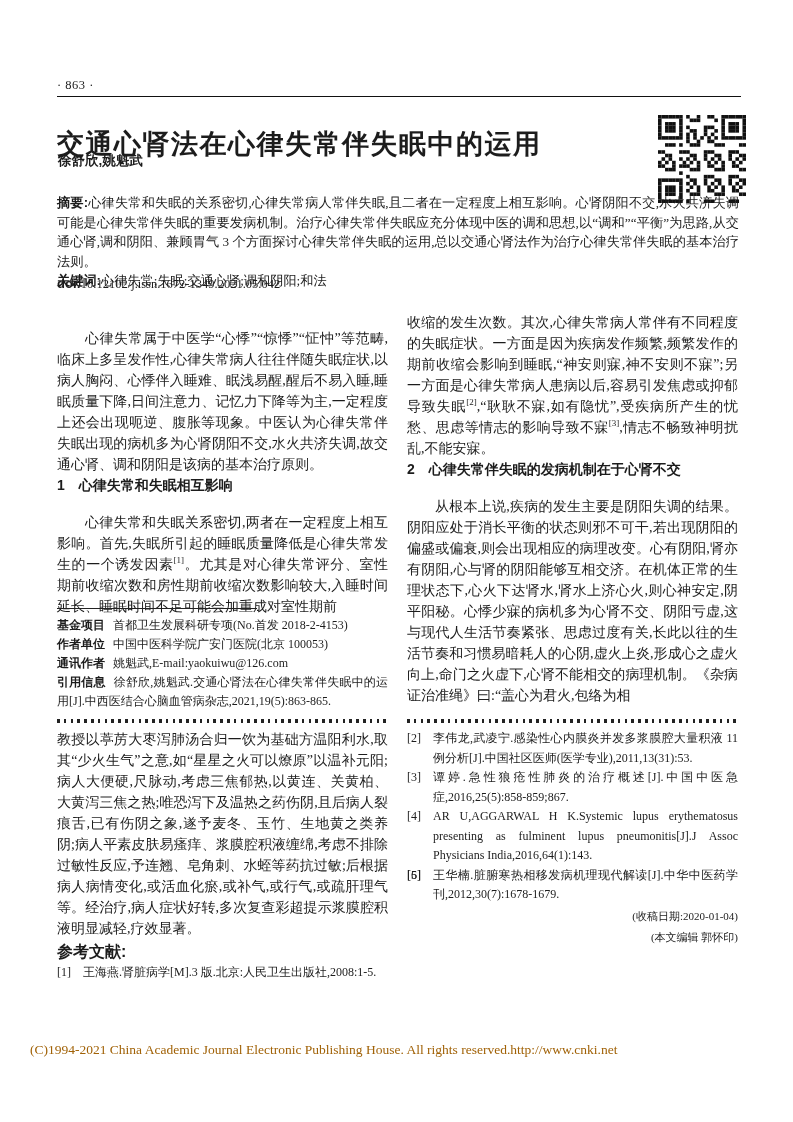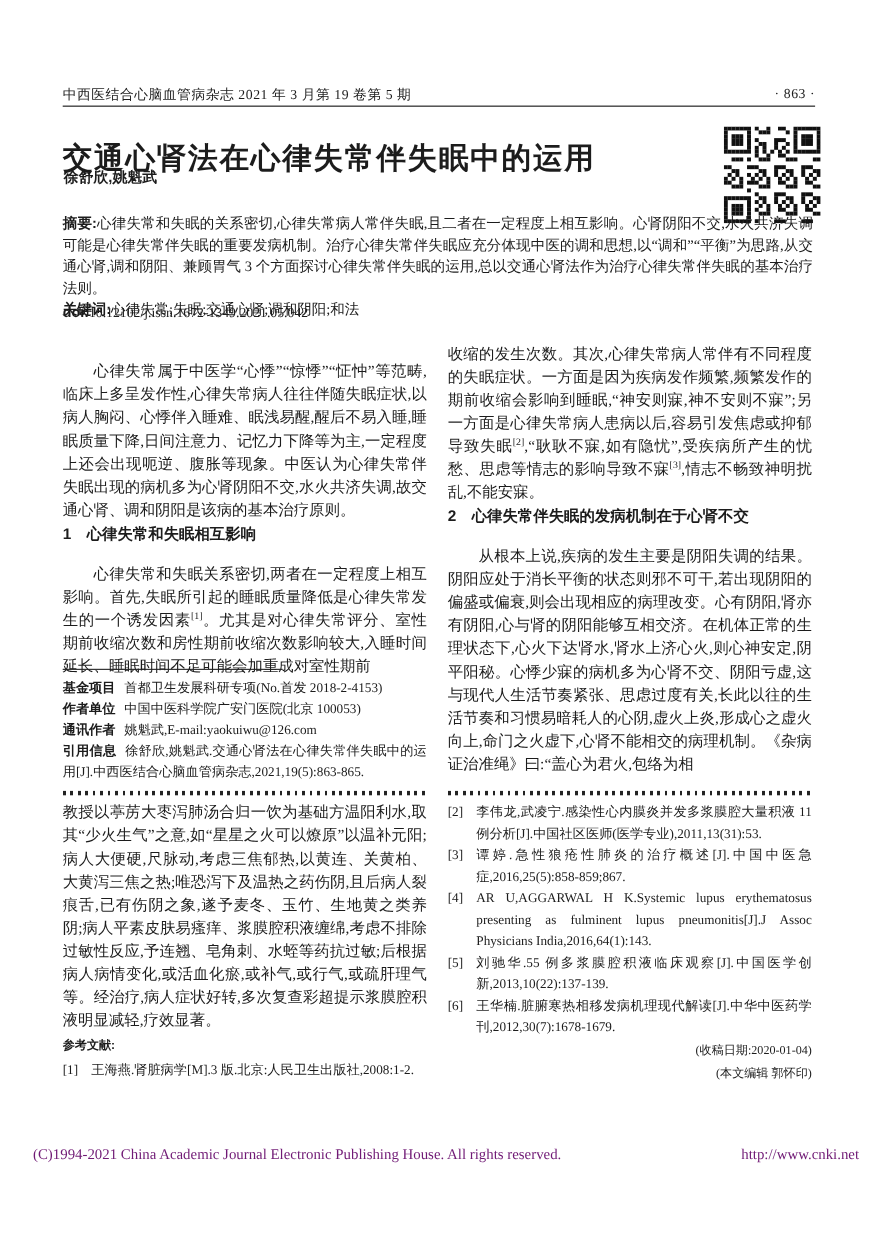--- a/index.html
+++ b/index.html
@@ -35,37 +35,36 @@
   .fnblk{position:absolute;left:0;top:304px;width:331px;font-size:12px;line-height:19px;
          text-align:justify;}
   .fnblk p{margin:0;}
   .fn-label{font-family:"Liberation Sans",sans-serif;font-weight:bold;margin-right:8px;}
   
   .stars{position:absolute;left:0;top:407px;width:331px;height:4px;
          background:repeating-linear-gradient(90deg,#222 0 2.6px,transparent 2.6px 6.8px);}
   
   .tail{position:absolute;left:0;top:417px;width:331px;}
   .refhead{margin:2px 0 1px 0;font-family:"Liberation Sans",sans-serif;font-weight:bold;
-           font-size:11px;text-align:left;}
+           font-size:16px;text-align:left;}
   .refs{position:absolute;left:0;top:417px;width:331px;font-size:12px;line-height:19.5px;}
   .ref{position:relative;margin:0;padding-left:26px;text-align:justify;}
   .ref-num{position:absolute;left:0;top:0;}
   .ref-s{font-size:12px;line-height:19.5px;}
   .meta-right{text-align:right;margin:2px 0 0 0;font-size:11px;}
   
   .footer{position:absolute;left:30px;right:12px;top:1042px;display:flex;
-          justify-content:space-between;color:#701a75;font-size:13.5px;}
+          color:#a16207;font-size:13.5px;}
 </style>
 </head>
 <body>
 
 <div class="page">
 
   <div class="hdr">
-    <span>中西医结合心脑血管病杂志 2021 年 3 月第 19 卷第 5 期</span>
     <span>· 863 ·</span>
   </div>
   <div class="hdr-rule"></div>
 
   <h1 class="title">交通心肾法在心律失常伴失眠中的运用</h1>
   <div class="authors">徐舒欣,姚魁武</div>
 
   <svg class="qr" id="qr" xmlns="http://www.w3.org/2000/svg" viewBox="0 0 25 25">
       <rect x="0" y="0" width="1.02" height="1.02" fill="#111"></rect>
       <rect x="1" y="0" width="1.02" height="1.02" fill="#111"></rect>
@@ -346,35 +345,35 @@
       <p><span class="fn-label">基金项目</span><span>首都卫生发展科研专项(No.首发 2018-2-4153)</span></p>
       <p><span class="fn-label">作者单位</span><span>中国中医科学院广安门医院(北京 100053)</span></p>
       <p><span class="fn-label">通讯作者</span><span>姚魁武,E-mail:yaokuiwu@126.com</span></p>
       <p><span class="fn-label">引用信息</span><span>徐舒欣,姚魁武.交通心肾法在心律失常伴失眠中的运用[J].中西医结合心脑血管病杂志,2021,19(5):863-865.</span></p>
     </div>
 
     <div class="stars"></div>
     <div class="tail">
       <p class="para">教授以葶苈大枣泻肺汤合归一饮为基础方温阳利水,取其“少火生气”之意,如“星星之火可以燎原”以温补元阳;病人大便硬,尺脉动,考虑三焦郁热,以黄连、关黄柏、大黄泻三焦之热;唯恐泻下及温热之药伤阴,且后病人裂痕舌,已有伤阴之象,遂予麦冬、玉竹、生地黄之类养阴;病人平素皮肤易瘙痒、浆膜腔积液缠绵,考虑不排除过敏性反应,予连翘、皂角刺、水蛭等药抗过敏;后根据病人病情变化,或活血化瘀,或补气,或行气,或疏肝理气等。经治疗,病人症状好转,多次复查彩超提示浆膜腔积液明显减轻,疗效显著。</p>
       <p class="refhead">参考文献:</p>
-      <p class="ref ref-s"><span class="ref-num">[1]</span><span>王海燕.肾脏病学[M].3 版.北京:人民卫生出版社,2008:1-2.</span></p>
+      <p class="ref ref-s"><span class="ref-num">[1]</span><span>王海燕.肾脏病学[M].3 版.北京:人民卫生出版社,2008:1-5.</span></p>
     </div>
   </div>
 
   <div class="col col-r">
     <p class="para">收缩的发生次数。其次,心律失常病人常伴有不同程度的失眠症状。一方面是因为疾病发作频繁,频繁发作的期前收缩会影响到睡眠,“神安则寐,神不安则不寐”;另一方面是心律失常病人患病以后,容易引发焦虑或抑郁导致失眠<sup>[2]</sup>,“耿耿不寐,如有隐忧”,受疾病所产生的忧愁、思虑等情志的影响导致不寐<sup>[3]</sup>,情志不畅致神明扰乱,不能安寐。</p>
     <p class="sec">2　心律失常伴失眠的发病机制在于心肾不交</p>
     <p class="para indent">从根本上说,疾病的发生主要是阴阳失调的结果。阴阳应处于消长平衡的状态则邪不可干,若出现阴阳的偏盛或偏衰,则会出现相应的病理改变。心有阴阳,肾亦有阴阳,心与肾的阴阳能够互相交济。在机体正常的生理状态下,心火下达肾水,肾水上济心火,则心神安定,阴平阳秘。心悸少寐的病机多为心肾不交、阴阳亏虚,这与现代人生活节奏紧张、思虑过度有关,长此以往的生活节奏和习惯易暗耗人的心阴,虚火上炎,形成心之虚火向上,命门之火虚下,心肾不能相交的病理机制。《杂病证治准绳》曰:“盖心为君火,包络为相</p>
 
     <div class="stars"></div>
     <div class="refs">
       <p class="ref"><span class="ref-num">[2]</span><span>李伟龙,武凌宁.感染性心内膜炎并发多浆膜腔大量积液 11 例分析[J].中国社区医师(医学专业),2011,13(31):53.</span></p>
       <p class="ref"><span class="ref-num">[3]</span><span>谭婷.急性狼疮性肺炎的治疗概述[J].中国中医急症,2016,25(5):858-859;867.</span></p>
       <p class="ref"><span class="ref-num">[4]</span><span>AR U,AGGARWAL H K.Systemic lupus erythematosus presenting as fulminent lupus pneumonitis[J].J Assoc Physicians India,2016,64(1):143.</span></p>
-      <p class="ref"><span class="ref-num">[5]</span><span>刘驰华.55 例多浆膜腔积液临床观察[J].中国医学创新,2013,10(22):137-139.</span></p>
+      <p class="ref"><span class="ref-num">[5]</span></p>
       <p class="ref"><span class="ref-num">[6]</span><span>王华楠.脏腑寒热相移发病机理现代解读[J].中华中医药学刊,2012,30(7):1678-1679.</span></p>
       <p class="meta-right">(收稿日期:2020-01-04)</p>
       <p class="meta-right">(本文编辑 郭怀印)</p>
     </div>
   </div>
 
   <div class="footer">
     <span>(C)1994-2021 China Academic Journal Electronic Publishing House. All rights reserved.</span>
     <span>http://www.cnki.net</span>
   </div>

